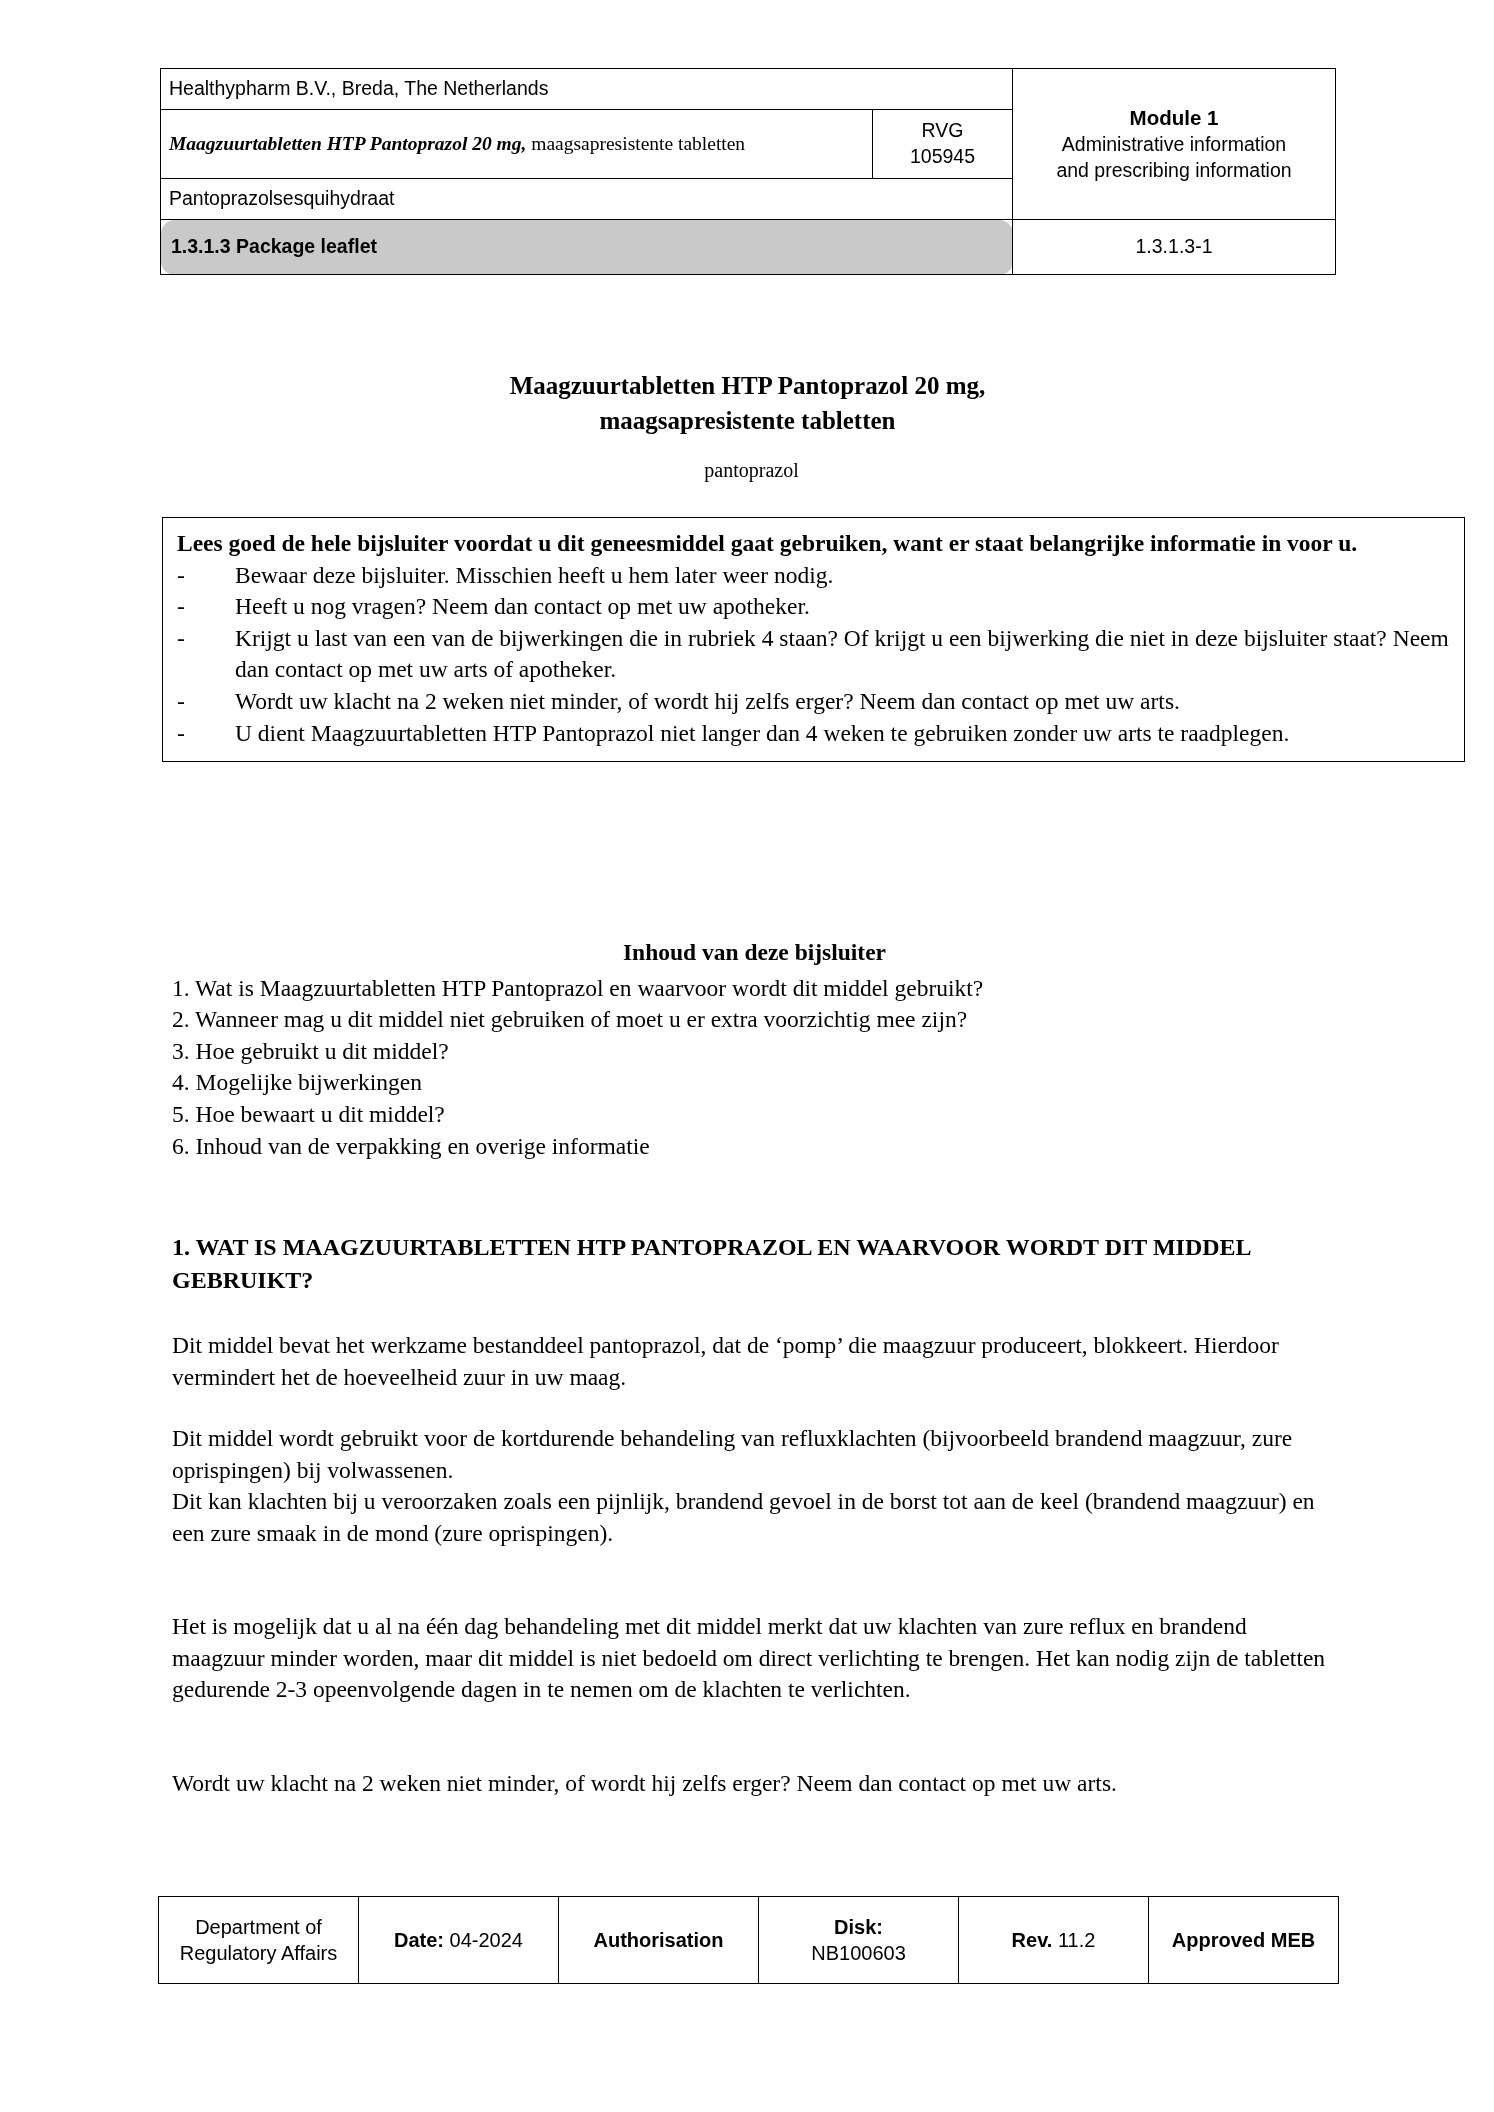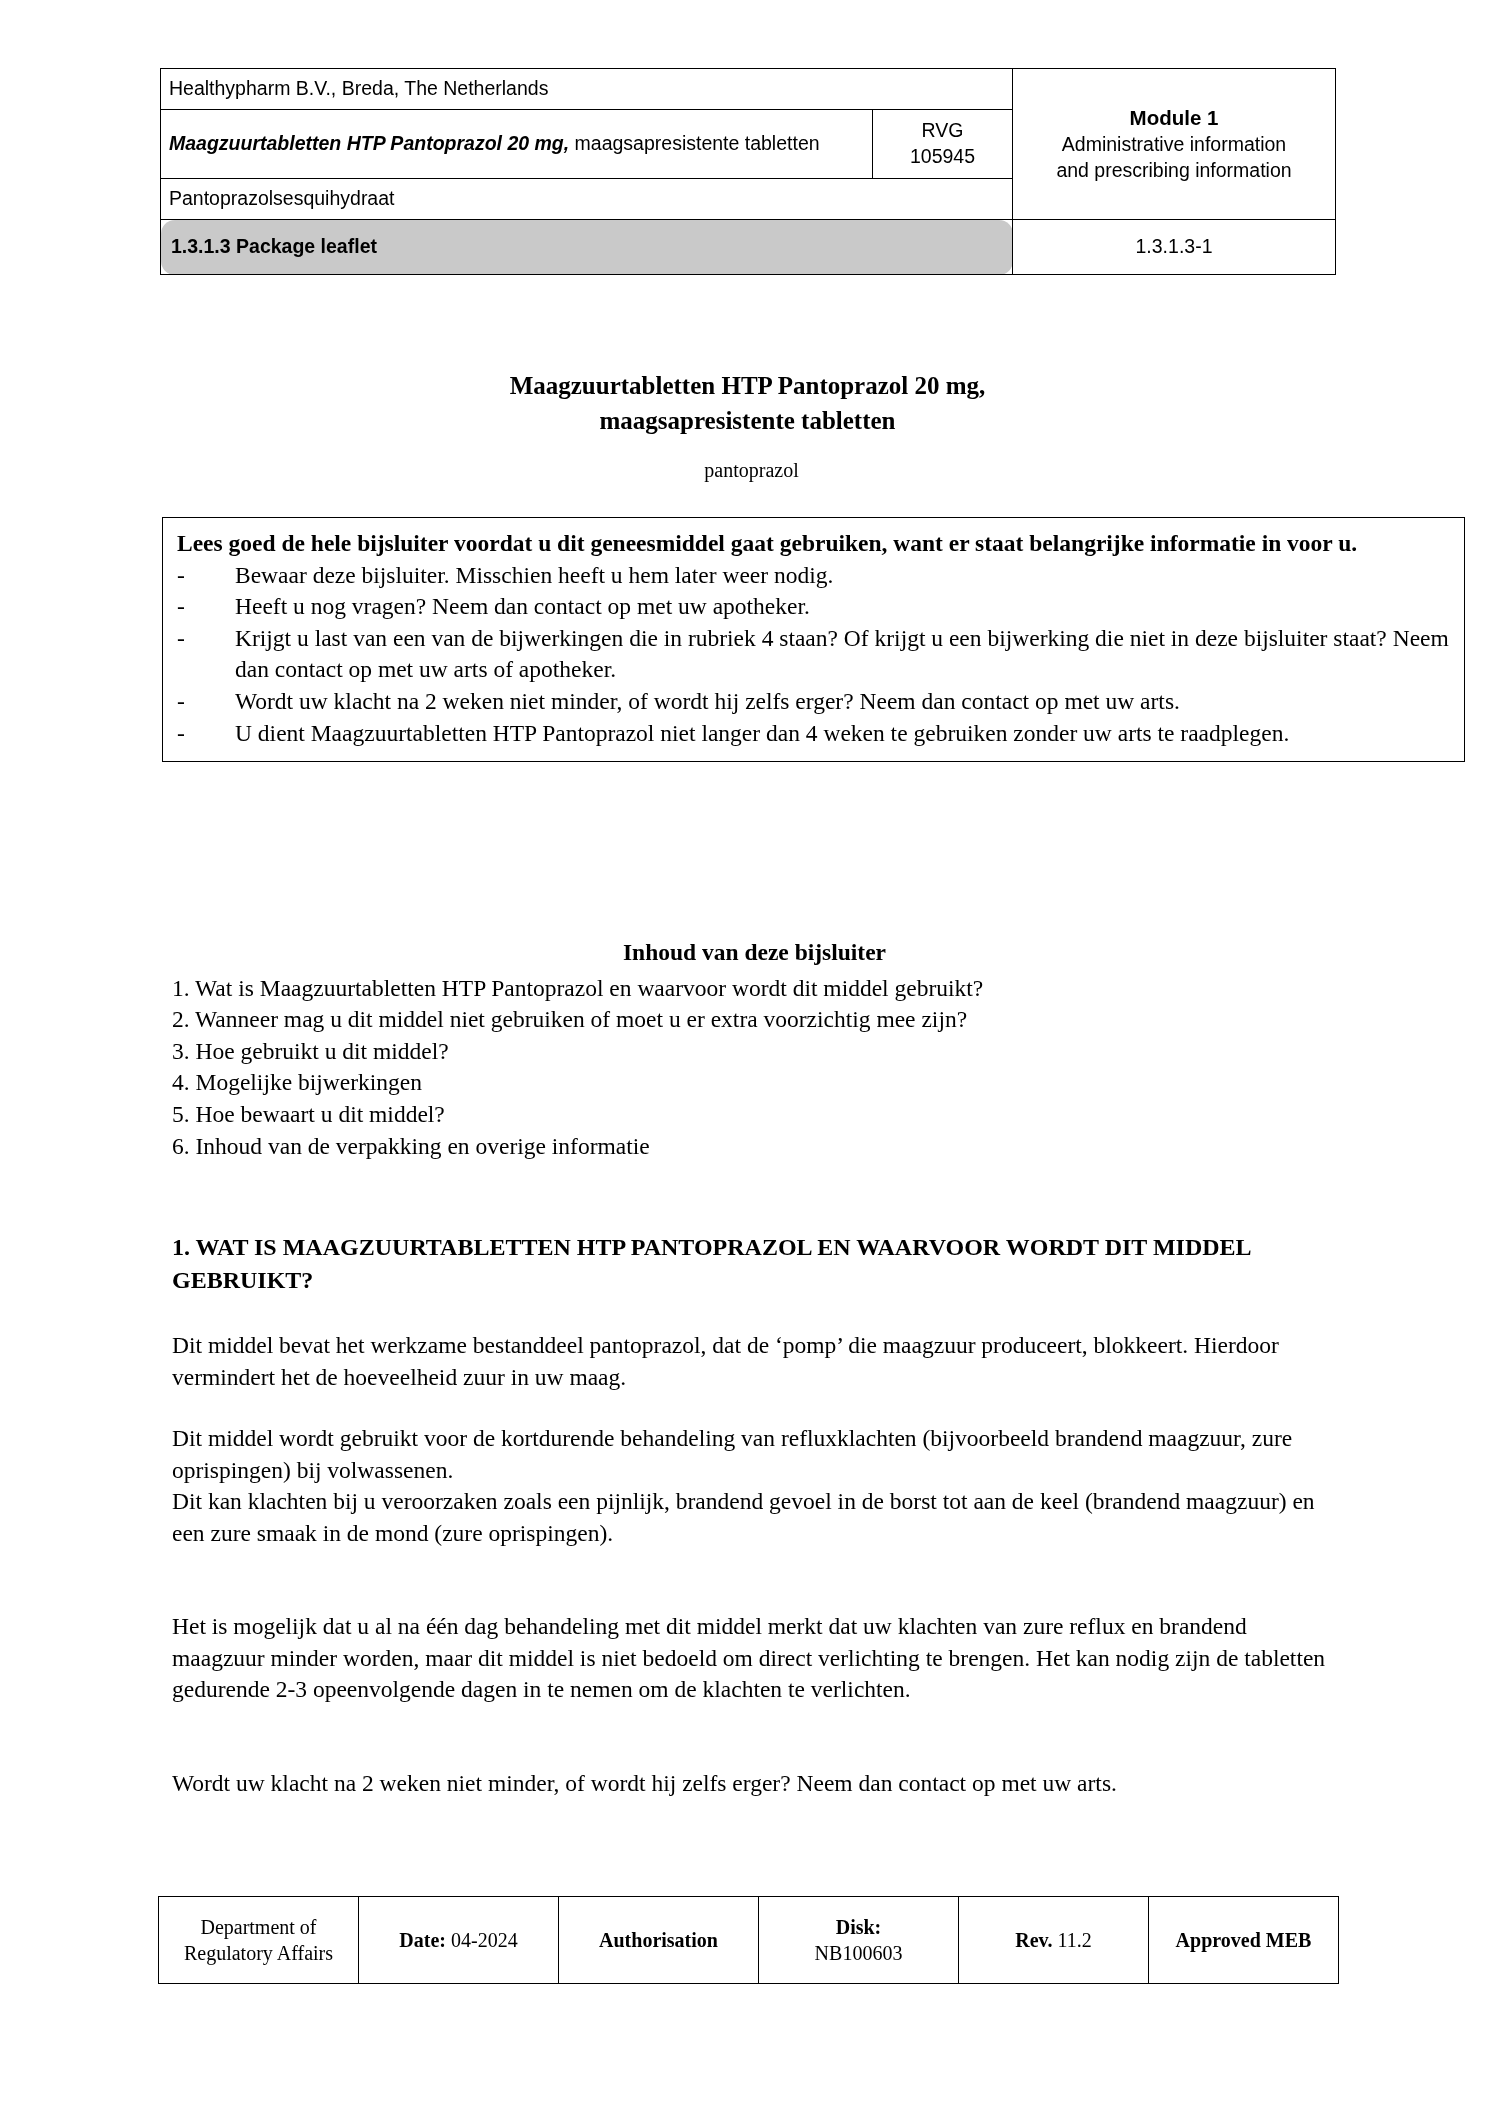--- a/index.html
+++ b/index.html
@@ -34,21 +34,21 @@
     font-family: "Liberation Sans", "DejaVu Sans", sans-serif;
   }
   .header-table td {
     border: 1.5px solid #000;
     padding: 3px 8px;
     vertical-align: middle;
     font-size: 19.5px;
     line-height: 1.32;
   }
   .hdr-company { height: 34px; }
-  .hdr-product { height: 62px; }
+  .hdr-product { height: 62px; font-family: Liberation Serif, serif; }
   .hdr-substance { height: 34px; }
   .hdr-leaflet-row td { padding: 4px 8px; border-radius: 14px; }
   .prod-bold-italic {
     font-weight: bold;
     font-style: italic;
   }
   .rvg-cell {
     text-align: center;
     line-height: 1.3;
   }
@@ -183,21 +183,21 @@
   #para-4 { top: 1768px; }
 
   
   .footer-table {
     position: absolute;
     left: 158px;
     top: 1896px;
     width: 1180px;
     border-collapse: collapse;
     table-layout: fixed;
-    font-family: Liberation Serif, serif;
+    font-family: Liberation Sans, sans-serif;
   }
   .footer-table td {
     border: 1.5px solid #000;
     height: 82px;
     text-align: center;
     vertical-align: middle;
     font-size: 20px;
     line-height: 1.3;
     padding: 2px 4px;
   }

